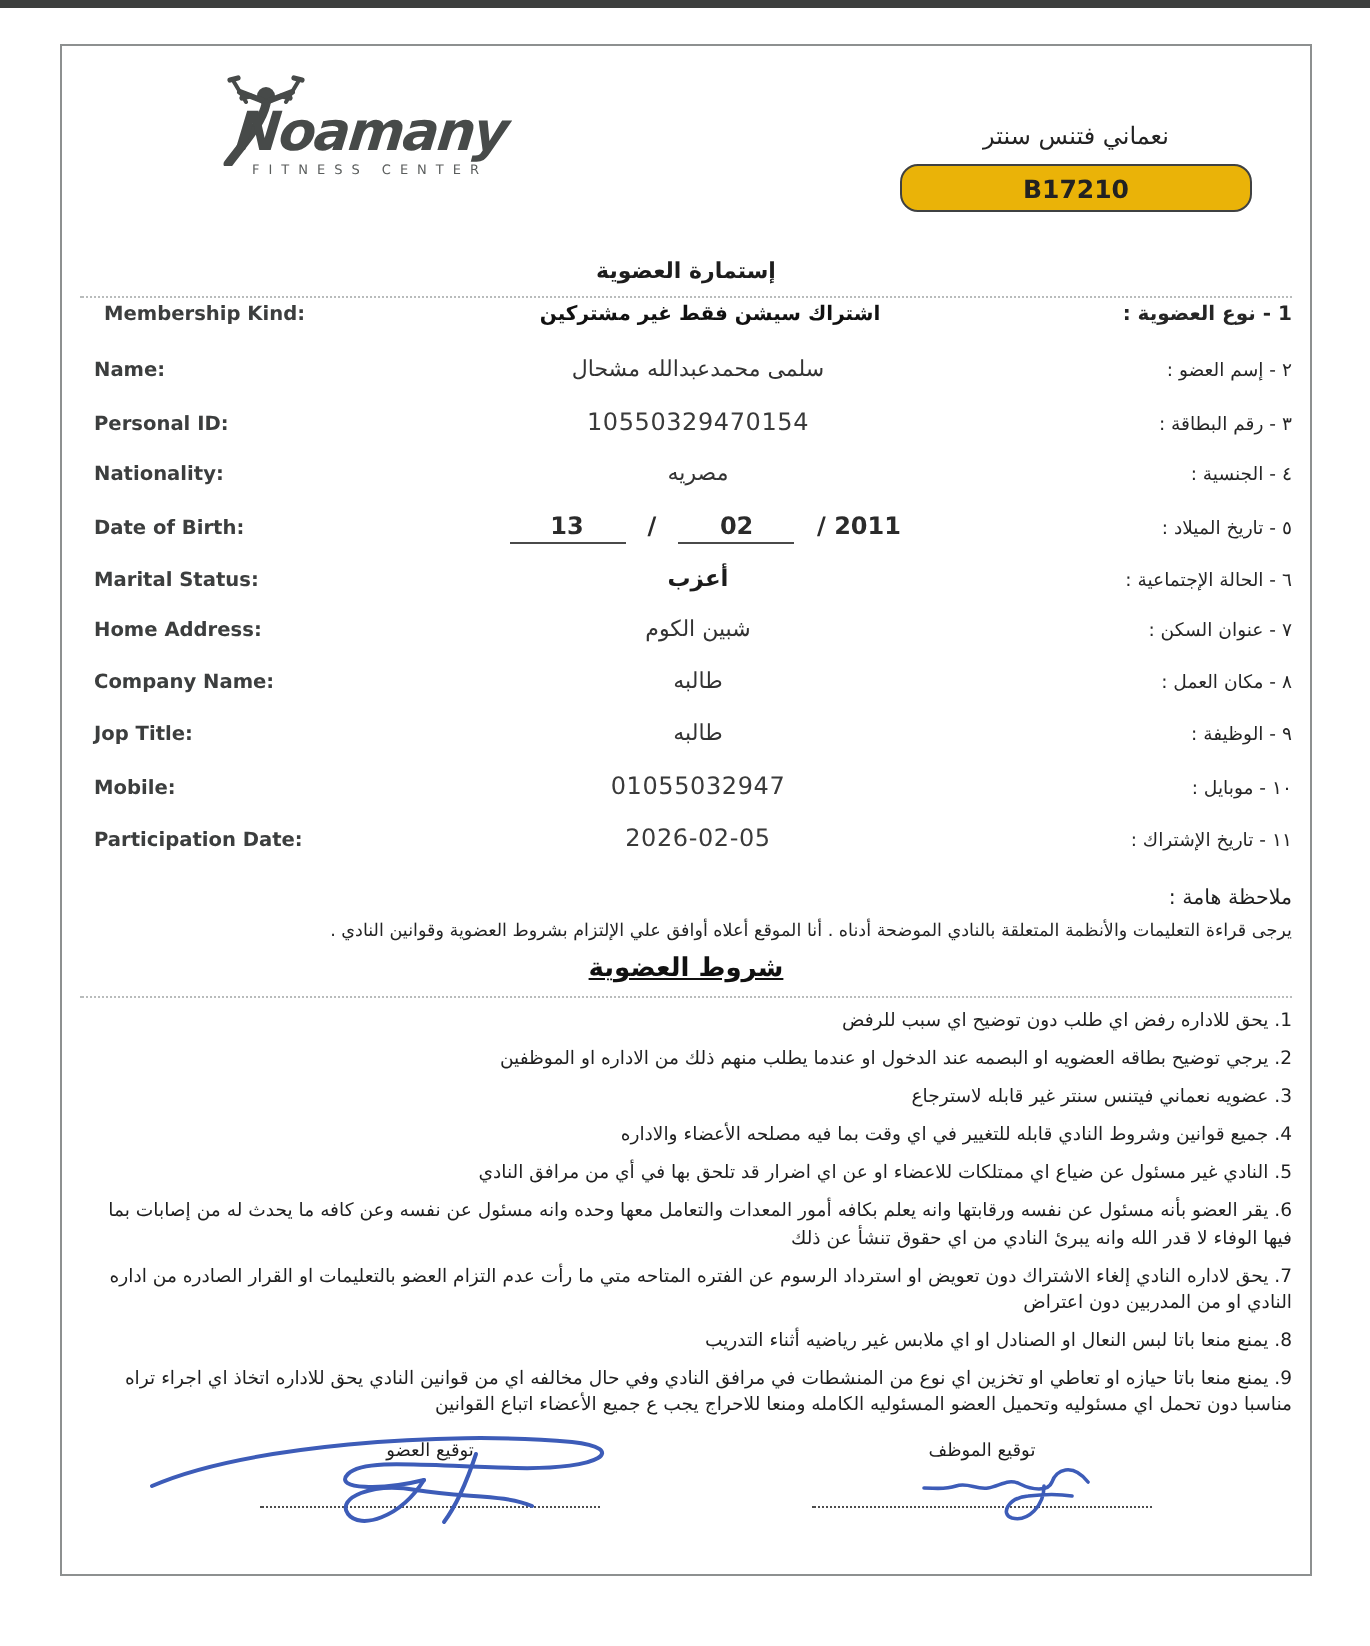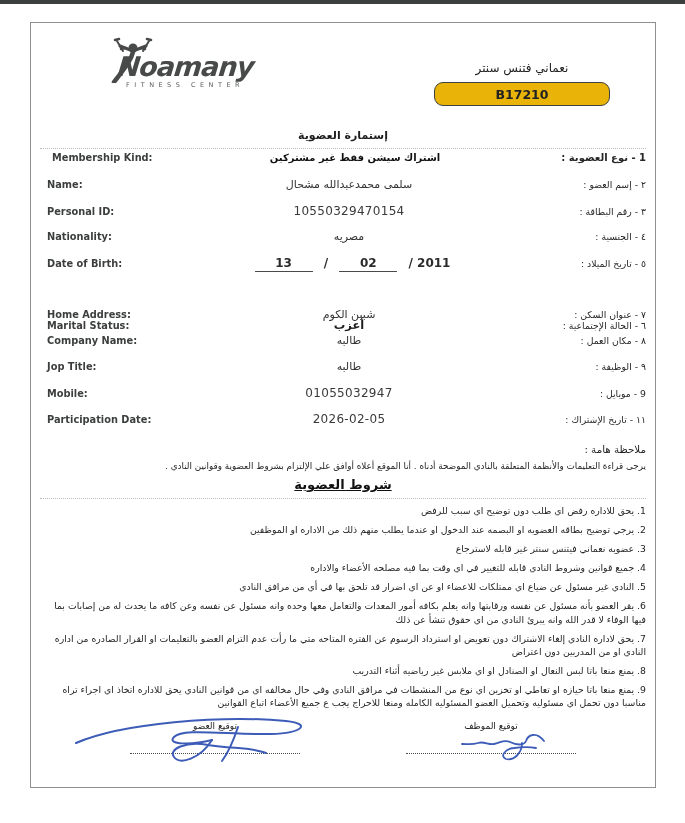--- a/index.html
+++ b/index.html
@@ -19,42 +19,42 @@
   .logo-figure{position:absolute;left:-6px;top:-16px;}
   .brand{
     font-size:27px;font-weight:bold;font-style:italic;color:#474a49;
     letter-spacing:-1px;transform:skewX(-6deg);display:inline-block;line-height:1;
     padding-left:6px;
   }
   .tagline{
     font-size:6.5px;letter-spacing:4.5px;color:#5a5d5c;margin-top:1px;
     padding-left:14px;white-space:nowrap;
   }
-  .header-right{position:absolute;right:36px;top:38px;width:176px;}
+  .header-right{position:absolute;right:20px;top:38px;width:176px;}
   .club-name{direction:rtl;font-size:12px;color:#222;text-align:center;margin-bottom:7px;}
   .code-box{
     border:1.6px solid #3f4142;border-radius:9px;padding:4px 0 3px;
     font-weight:bold;font-size:12.5px;color:#222;text-align:center;background:#eab308;
   }
   .form-title{
     text-align:center;font-weight:bold;font-size:11px;color:#1d1d1d;
     direction:rtl;margin-top:2px;
   }
   .dotted-sep{border:none;border-top:1px dotted #b9bcbc;margin:6px 0 0 0;}
   
   .rows{padding-top:3px;}
   .row{display:flex;align-items:baseline;height:26px;}
   .row .en{width:172px;font-size:9.8px;font-weight:bold;color:#3c3e3e;padding-left:7px;box-sizing:border-box;}
   .row.first .en{padding-left:0;margin-left:12px;}
   .row .val{flex:1;text-align:center;font-size:11px;color:#333;direction:rtl;}
   .row .val.ltr{direction:ltr;font-size:12px;color:#3a3a3a;letter-spacing:.3px;}
   .row .ar{width:160px;text-align:right;direction:rtl;font-size:9.3px;color:#262626;}
   .row.first .val{font-weight:bold;font-size:10px;color:#111;}
   .row.first .ar{font-weight:bold;font-size:10px;}
-  .val.bold-ar{font-weight:bold;font-size:11.5px;color:#1c1c1c;margin-top:36px;}
+  .val.bold-ar{font-weight:bold;font-size:11.5px;color:#1c1c1c;}
   .dob{direction:ltr;font-weight:bold;font-size:12px;color:#2b2b2b;}
   .dob .u{display:inline-block;min-width:58px;border-bottom:1.4px solid #4a4a4a;text-align:center;margin:0 7px;padding-bottom:1px;}
   
   .note-title{direction:rtl;text-align:right;font-size:10.3px;color:#1f1f1f;margin-top:5px;}
   .note-body{direction:rtl;text-align:right;font-size:8.8px;color:#242424;margin-top:5px;line-height:1.4;}
   .terms-title{
     direction:rtl;text-align:center;font-weight:bold;font-size:13px;color:#111;
     text-decoration:underline;margin:5px 0 4px;
   }
   .terms{direction:rtl;padding-top:5px;}
@@ -161,21 +161,21 @@
 
     <div class="row">
       <span class="en">Jop Title:</span>
       <span class="val">طالبه</span>
       <span class="ar">٩ - الوظيفة :</span>
     </div>
 
     <div class="row">
       <span class="en">Mobile:</span>
       <span class="val ltr">01055032947</span>
-      <span class="ar">9 - موبايل :</span>
+      <span class="ar">١٠ - موبايل :</span>
     </div>
 
     <div class="row">
       <span class="en">Participation Date:</span>
       <span class="val ltr">2026-02-05</span>
       <span class="ar">١١ - تاريخ الإشتراك :</span>
     </div>
 
   </div>
 

